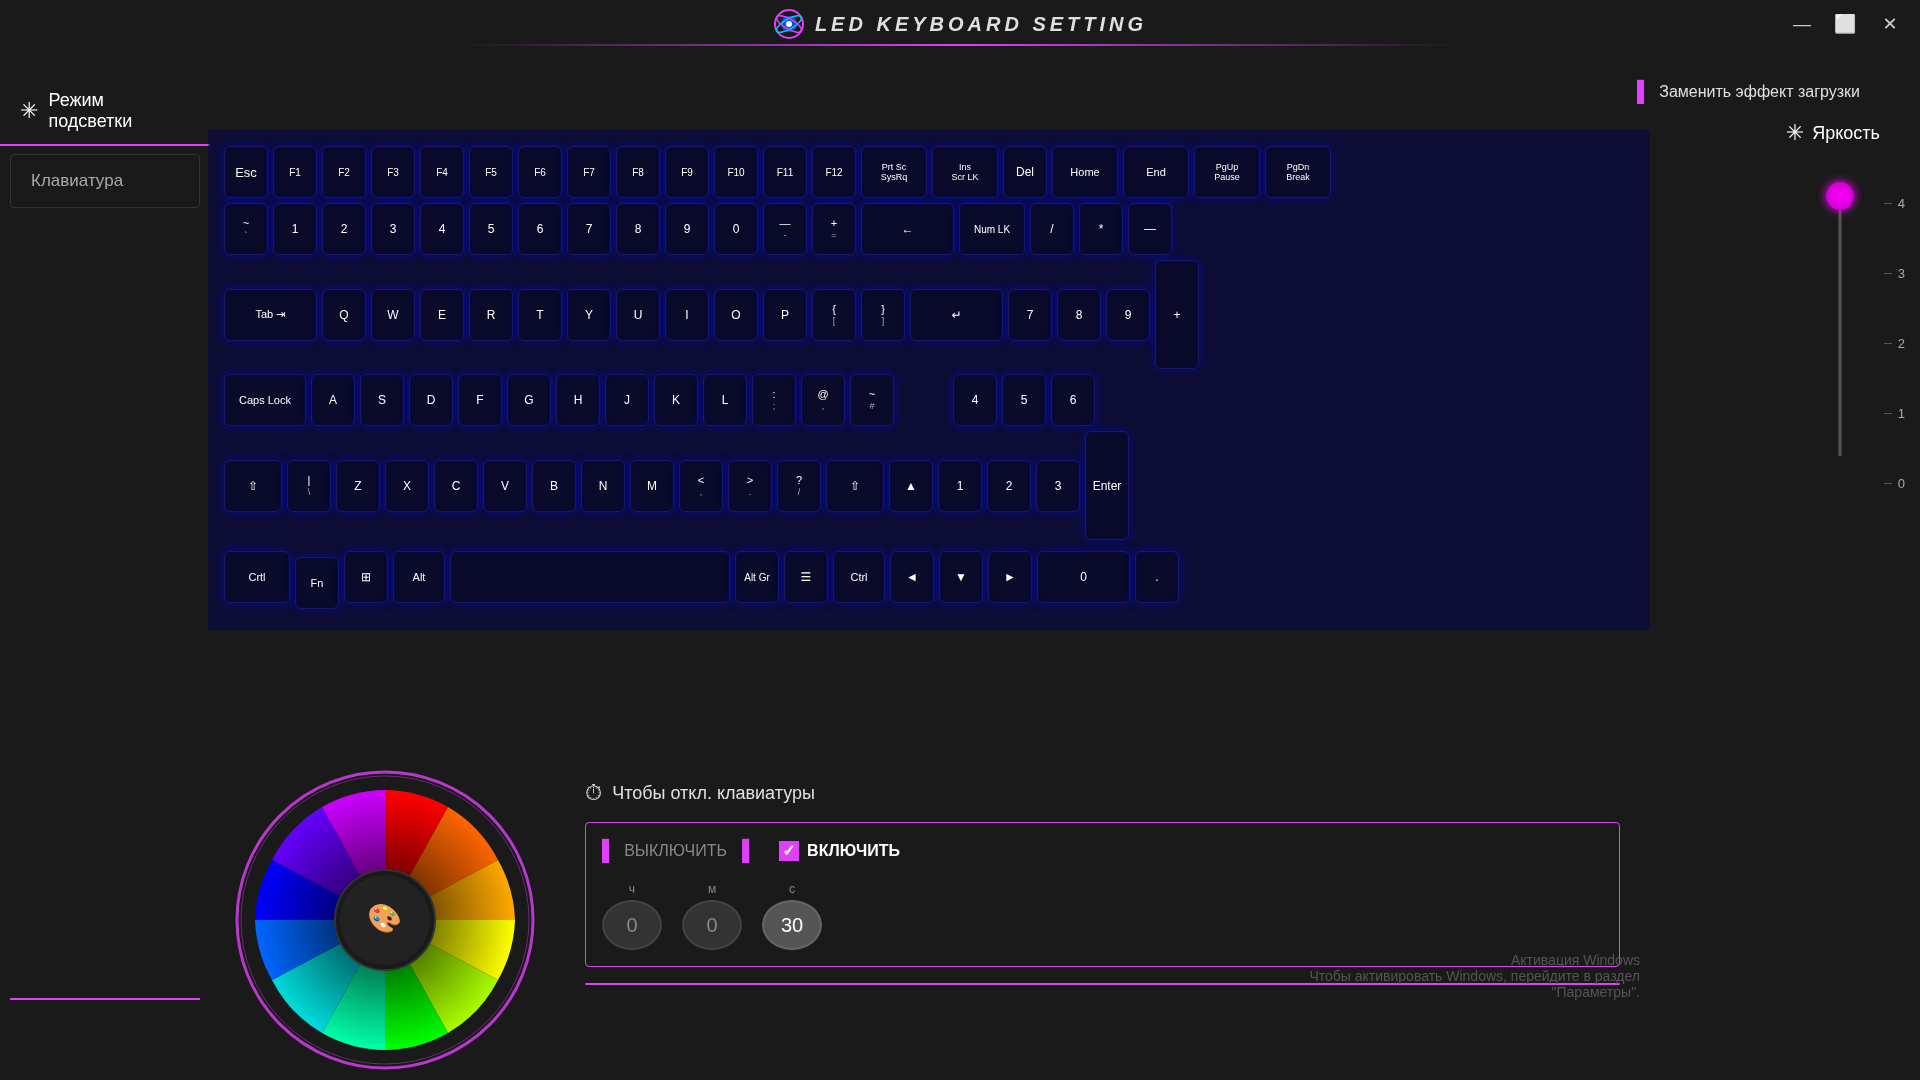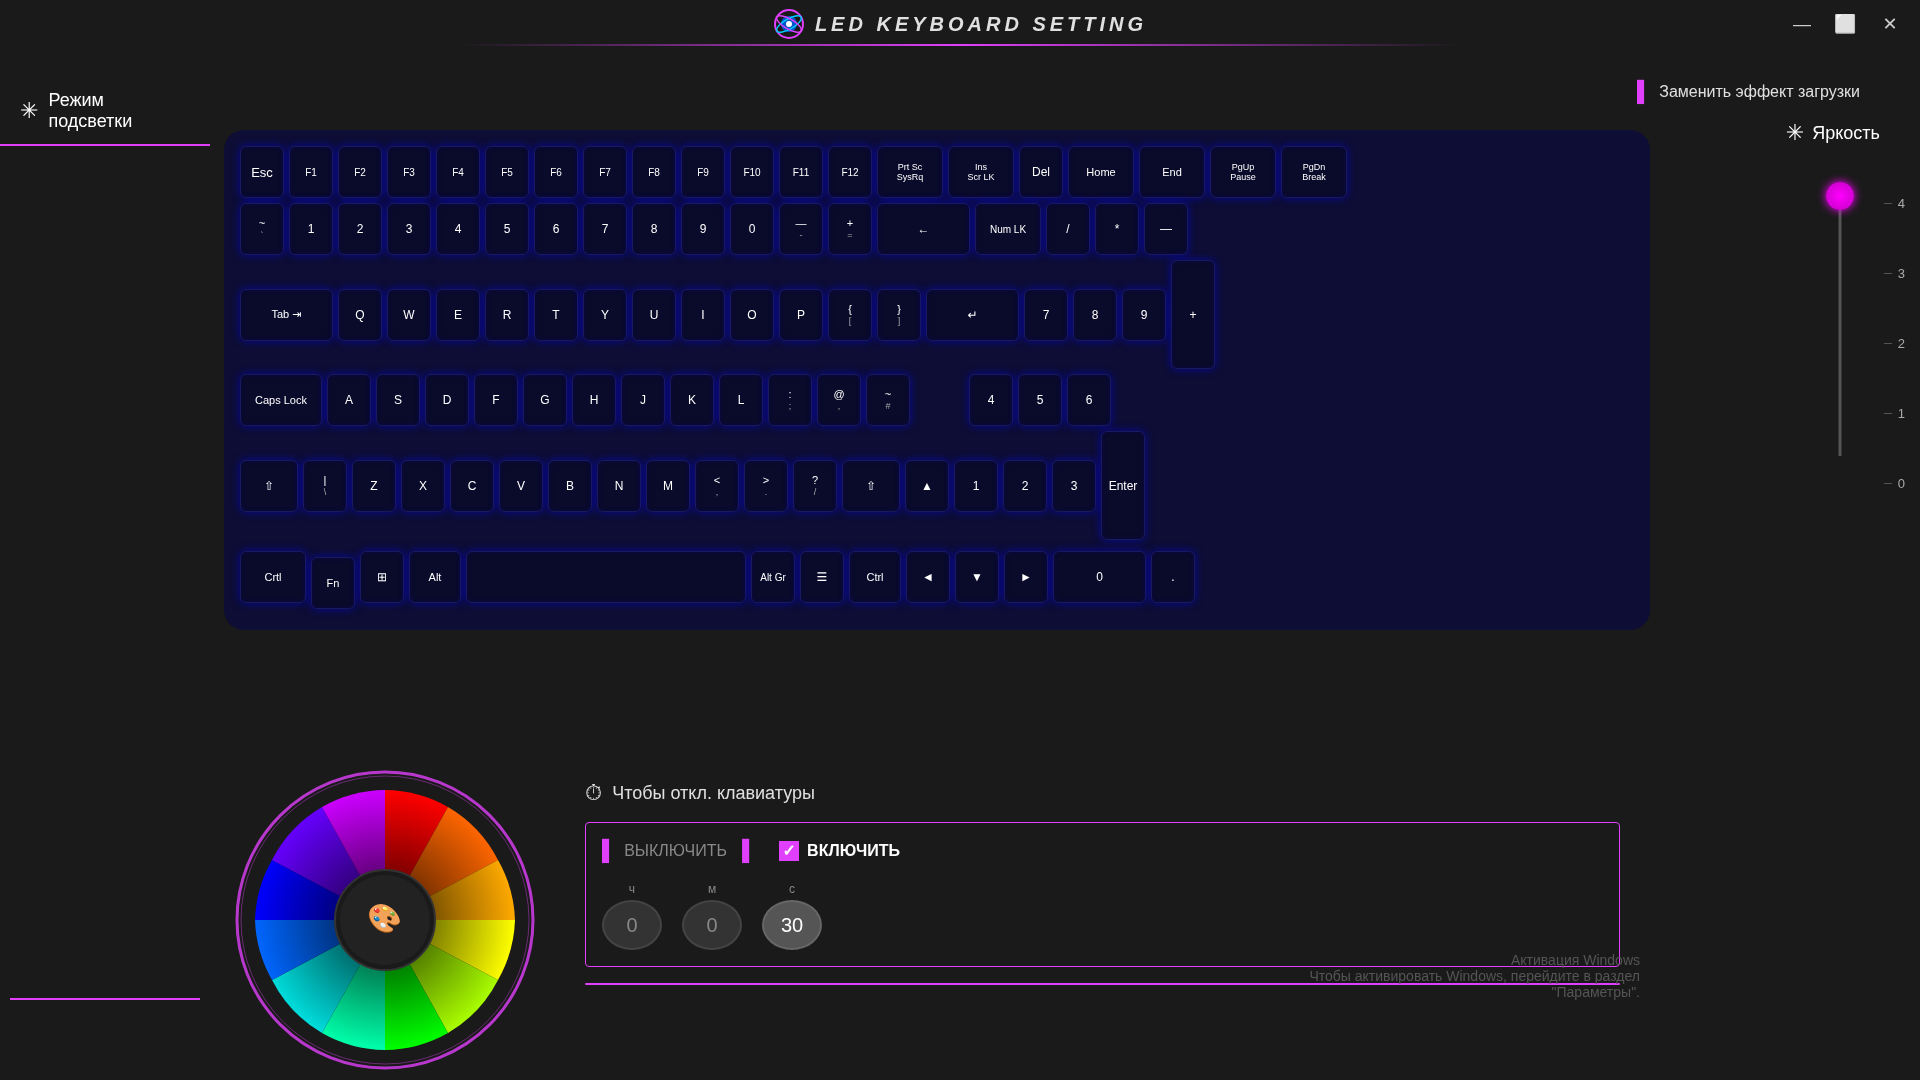--- a/index.html
+++ b/index.html
@@ -129,24 +129,24 @@
     }
     .replace-effect-bracket {
       color: #e040fb;
       font-size: 20px;
     }
 
     
     .keyboard-container {
       position: absolute;
       top: 130px;
-      left: 224px;
+      left: 208px;
       right: 270px;
       background: rgba(0, 0, 80, 0.5);
-      border-radius: 20px;
+      border-radius: 2px;
       padding: 16px;
     }
 
     .keyboard-row {
       display: flex;
       gap: 5px;
       margin-bottom: 5px;
       align-items: center;
     }
 
@@ -403,20 +403,23 @@
     <button class="title-btn">⬜</button>
     <button class="title-btn close">✕</button>
   </div>
 </div>
 <div class="title-decoration"></div>
 
 <div class="sidebar">
   <div class="sidebar-mode-item">
     <span class="sun-icon">✳</span>
     <span class="sidebar-mode-label">Режим подсветки</span>
+  </div>
+  <div class="sidebar-keyboard-item">
+    <span class="sidebar-keyboard-label">Клавиатура</span>
   </div>
   <div class="sidebar-bottom-border"></div>
 </div>
 
 <div class="replace-effect">
   <span class="replace-effect-bracket">▌</span>
   <span>Заменить эффект загрузки</span>
 </div>
 
 <div class="keyboard-container">

